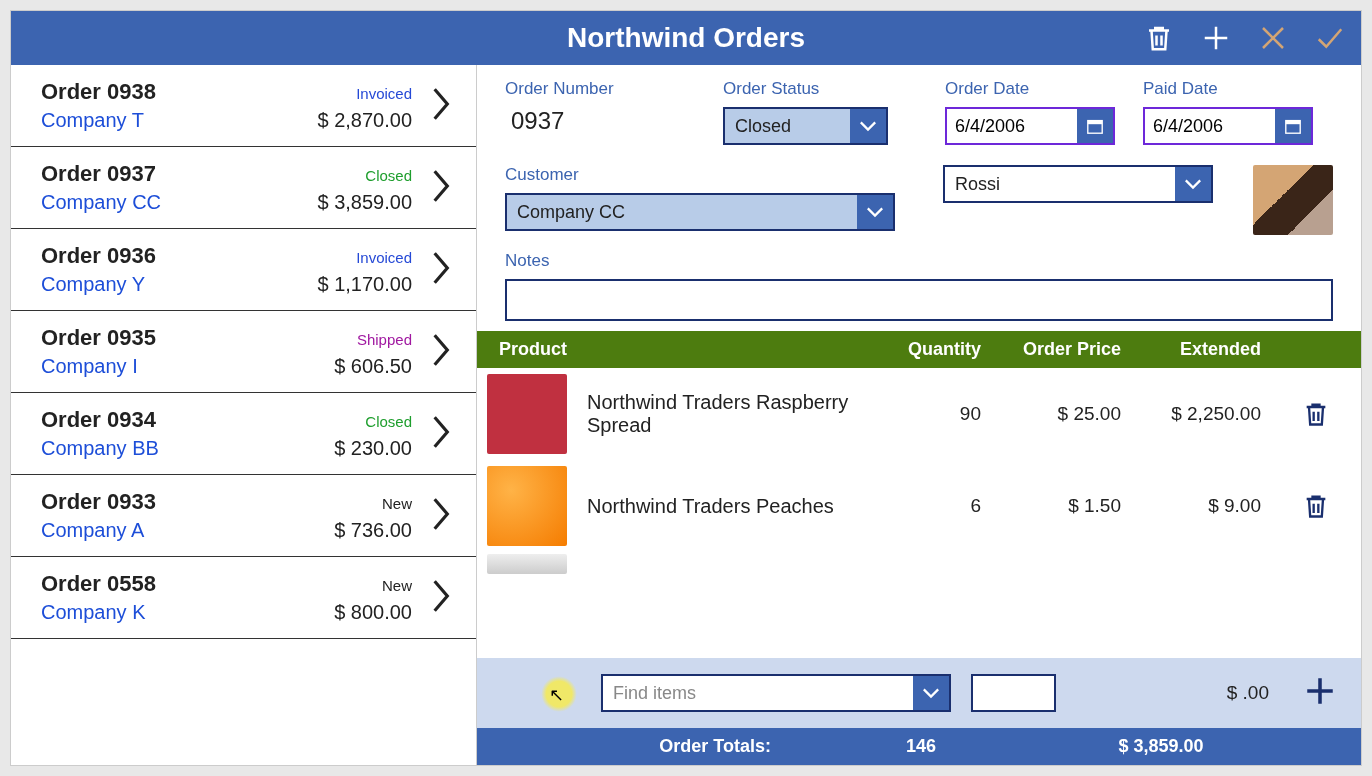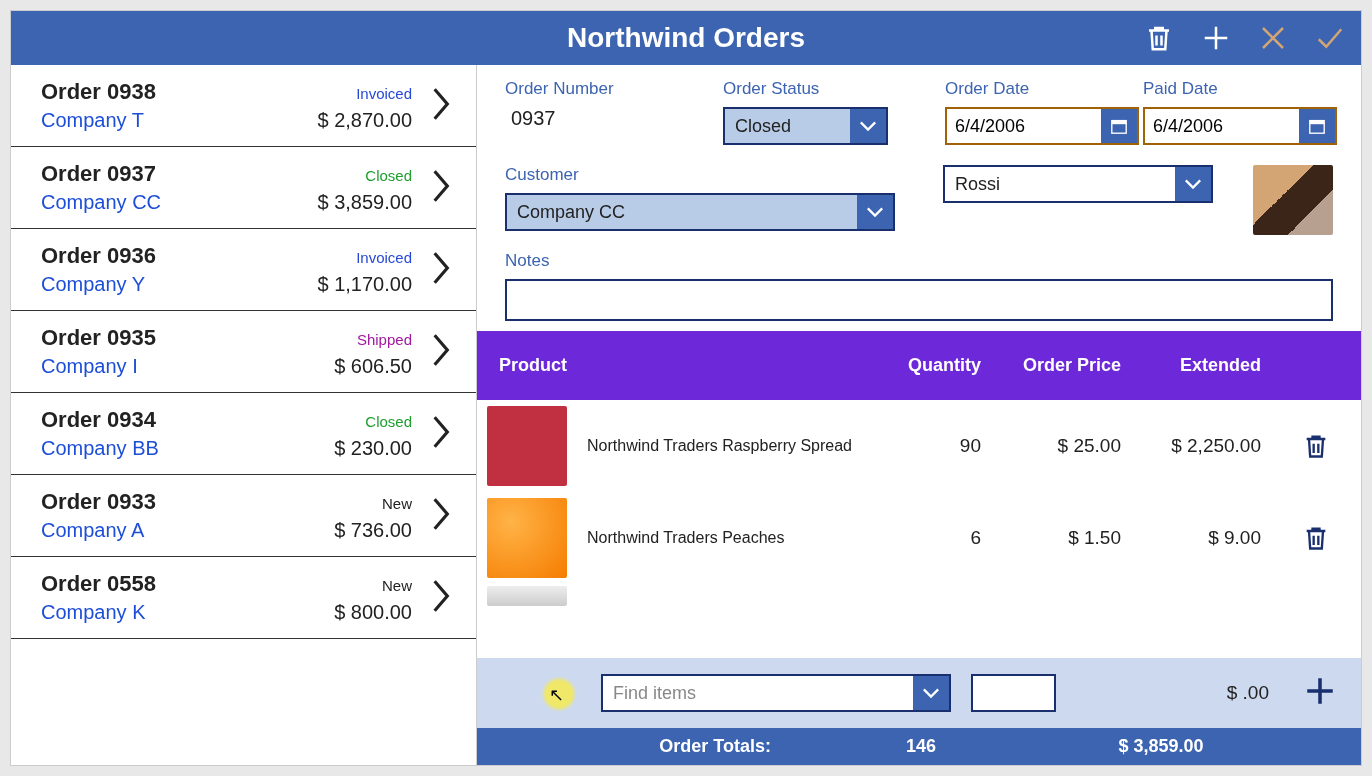--- a/index.html
+++ b/index.html
@@ -26,45 +26,45 @@
 .status-Invoiced { color: #2549d6; }
 .status-Closed { color: #1e9e2d; }
 .status-Shipped { color: #a018a0; }
 .status-New { color: #222; }
 .chev { margin-left: 18px; color: #333; }
 .chev svg { width: 22px; height: 38px; }
 .detail { flex: 1; display: flex; flex-direction: column; overflow: hidden; }
 .form { padding: 14px 28px 10px 28px; }
 .row1 { display: grid; grid-template-columns: 210px 200px 1fr 190px 190px; gap: 8px; margin-bottom: 20px; }
 .field-label { color: #3c64b0; font-size: 17px; margin-bottom: 8px; display: block; }
-.field-value-plain { font-size: 20px; color: #222; padding-left: 6px; }
+.field-value-plain { font-size: 24px; color: #222; padding-left: 6px; }
 .select-box { display: flex; height: 38px; border: 2px solid #1a2f6e; }
 .select-box .sel-text { flex: 1; background: #b8cce8; padding: 6px 10px; font-size: 18px; color: #222; display: flex; align-items: center; }
 .select-box .sel-text.white-bg { background: #fff; }
 .select-box .sel-arrow { width: 36px; background: #3c64b0; display: flex; align-items: center; justify-content: center; cursor: pointer; }
 .select-box .sel-arrow svg { width: 18px; height: 12px; fill: #fff; }
-.date-box { display: flex; height: 38px; border: 2px solid #a16207; width: 194px; }
+.date-box { display: flex; height: 38px; border: 2px solid #6d28d9; width: 170px; }
 .date-box .date-text { flex: 1; background: #fff; padding: 6px 8px; font-size: 18px; display: flex; align-items: center; }
 .date-box .date-icon { width: 36px; background: #3c64b0; display: flex; align-items: center; justify-content: center; cursor: pointer; }
 .date-box .date-icon svg { width: 18px; height: 18px; fill: #fff; }
 .row2 { display: grid; grid-template-columns: 420px 1fr 290px 100px; gap: 0; margin-bottom: 16px; align-items: start; }
 .select-wide { width: 390px; }
 .select-med { width: 270px; }
 .avatar { width: 80px; height: 70px; background: linear-gradient(135deg,#d4a574 40%,#3a2518 40%,#3a2518 70%,#b8a090 70%); border-radius: 2px; justify-self: end; }
 .notes-field .notes-input { width: 100%; height: 42px; border: 2px solid #1a2f6e; padding: 6px 10px; font-size: 16px; }
-.items-header { background: #6d28d9; color: #fff; display: grid; grid-template-columns: 100px 1fr 140px 140px 140px 70px; padding: 24px 10px; font-size: 18px; align-items: center; }
+.items-header { background: #4d7c0f; color: #fff; display: grid; grid-template-columns: 100px 1fr 140px 140px 140px 70px; padding: 8px 10px; font-size: 18px; align-items: center; }
 .items-header .h-qty, .items-header .h-price, .items-header .h-ext { text-align: right; padding-right: 20px; font-weight: 600; }
 .items-body { flex: 1; overflow-y: auto; }
 .items-body::-webkit-scrollbar { width: 14px; }
 .items-body::-webkit-scrollbar-thumb { background: #c0c0c0; }
 .line-item { display: grid; grid-template-columns: 100px 1fr 140px 140px 140px 70px; align-items: center; padding: 6px 10px; min-height: 92px; }
 .prod-img { width: 80px; height: 80px; background: #c03040; border-radius: 2px; }
 .prod-img.peaches { background: radial-gradient(circle at 30% 30%, #ffb347, #f57c00); }
 .prod-img.glass { background: linear-gradient(#eee,#ccc); height: 20px; margin-top: 0; }
-.prod-name { font-size: 16px; color: #222; }
+.prod-name { font-size: 20px; color: #222; }
 .li-qty, .li-price, .li-ext { text-align: right; padding-right: 20px; font-size: 19px; color: #222; }
 .li-del { display: flex; justify-content: center; cursor: pointer; }
 .li-del svg { width: 28px; height: 30px; stroke: #1a2f6e; fill: none; }
 .add-bar { background: #cdd9ee; padding: 16px 24px; display: flex; align-items: center; gap: 20px; position: relative; }
 .cursor-spot { position: absolute; left: 64px; top: 18px; width: 36px; height: 36px; background: radial-gradient(circle,#f0e868 0%,#f0e868 50%,transparent 70%); border-radius: 50%; }
 .cursor-arrow { position: absolute; left: 72px; top: 26px; font-size: 18px; pointer-events: none; }
 .find-box { margin-left: 100px; width: 350px; }
 .find-box .sel-text { background: #fff; color: #888; }
 .qty-input { width: 85px; height: 38px; border: 2px solid #1a2f6e; background: #fff; }
 .add-price { margin-left: auto; margin-right: 14px; font-size: 19px; color: #222; }

